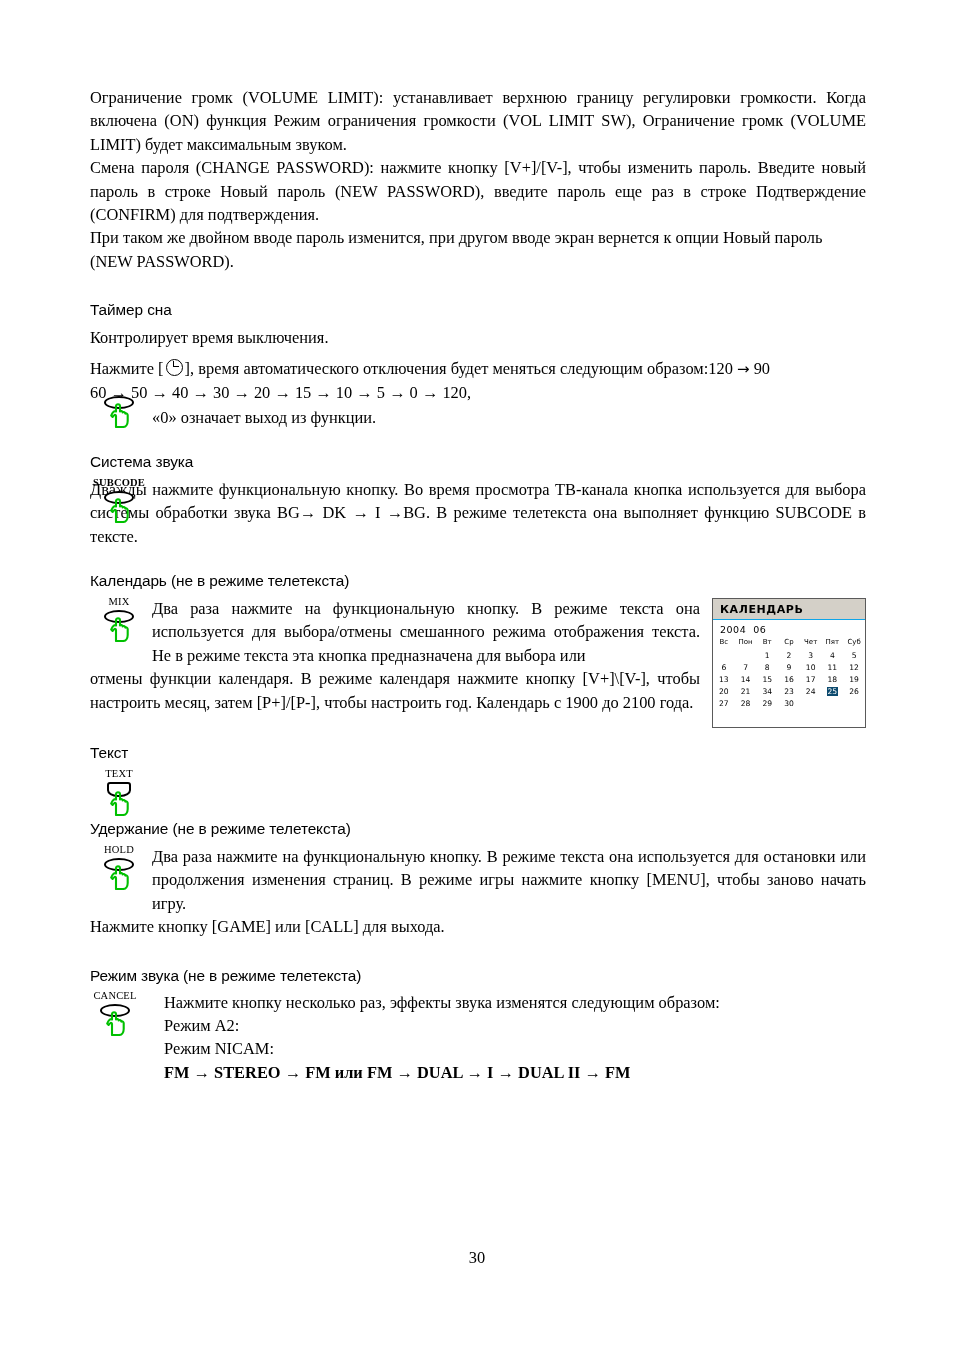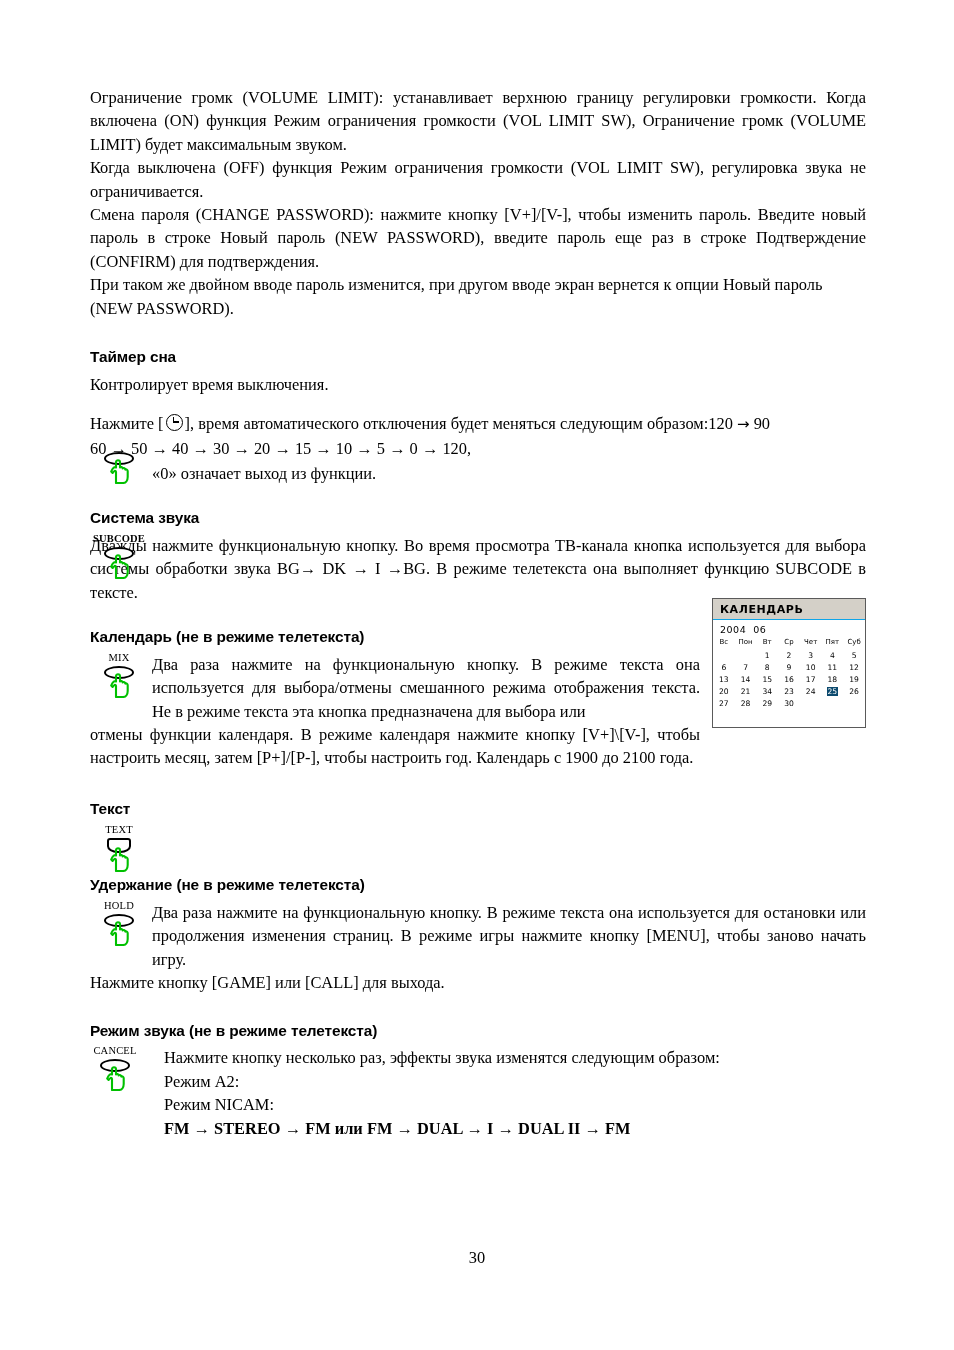--- a/index.html
+++ b/index.html
@@ -32,21 +32,21 @@
     font-size: 16.4px;
     line-height: 23.4px;
     text-align: justify;
     text-justify: inter-word;
   }
   p.body.last-nojust {
     text-align: left;
   }
   h2.heading {
     font-family: "Liberation Sans", "DejaVu Sans", sans-serif;
-    font-weight: bold;
+    font-weight: normal;
     font-size: 15.4px;
     line-height: 19px;
     margin: 0;
     letter-spacing: -0.1px;
   }
   .sec { position: relative; }
 
   
   .iconbox {
     position: absolute;
@@ -192,31 +192,30 @@
 </style>
 </head>
 <body>
 
 <div class="page">
 
   <div class="content">
 
     <div>
       <p class="body">Ограничение громк (VOLUME LIMIT): устанавливает верхнюю границу регулировки громкости. Когда включена (ON) функция Режим ограничения громкости (VOL LIMIT SW), Ограничение громк (VOLUME LIMIT) будет максимальным звуком.</p>
-      <p class="body">Когда выключена (OFF) функция Режим ограничения громкости (VOL LIMIT SW), регулировка звука не ограничивается.</p>
       <p class="body">Смена пароля (CHANGE PASSWORD): нажмите кнопку   [V+]/[V-], чтобы изменить пароль. Введите новый пароль в строке Новый пароль (NEW PASSWORD), введите пароль еще раз в строке Подтверждение (CONFIRM) для подтверждения.</p>
       <p class="body last-nojust">При таком же двойном вводе пароль изменится, при другом вводе экран вернется к опции Новый пароль (NEW PASSWORD).</p>
     </div>
 
     <div class="sec" style="margin-top:27px;">
       <h2 class="heading">Таймер сна</h2>
 
       <p class="body" style="margin-top:7px;">Контролирует время выключения.</p>
 
-      <p class="body" style="margin-top:16px;">
+      <p class="body" style="margin-top:7px;">
         <span>Нажмите [</span><span class="clock"></span><span>], время автоматического отключения будет меняться следующим образом:120</span>
         <span class="arr">→</span>
         <span>90</span>
       </p>
 
       <div style="position:relative; min-height:48px;">
         <div class="iconbox" style="left:-2px; top:2px;">
           <span class="cap"></span>
           <span class="btn-oval"></span>
           <span class="hand">

